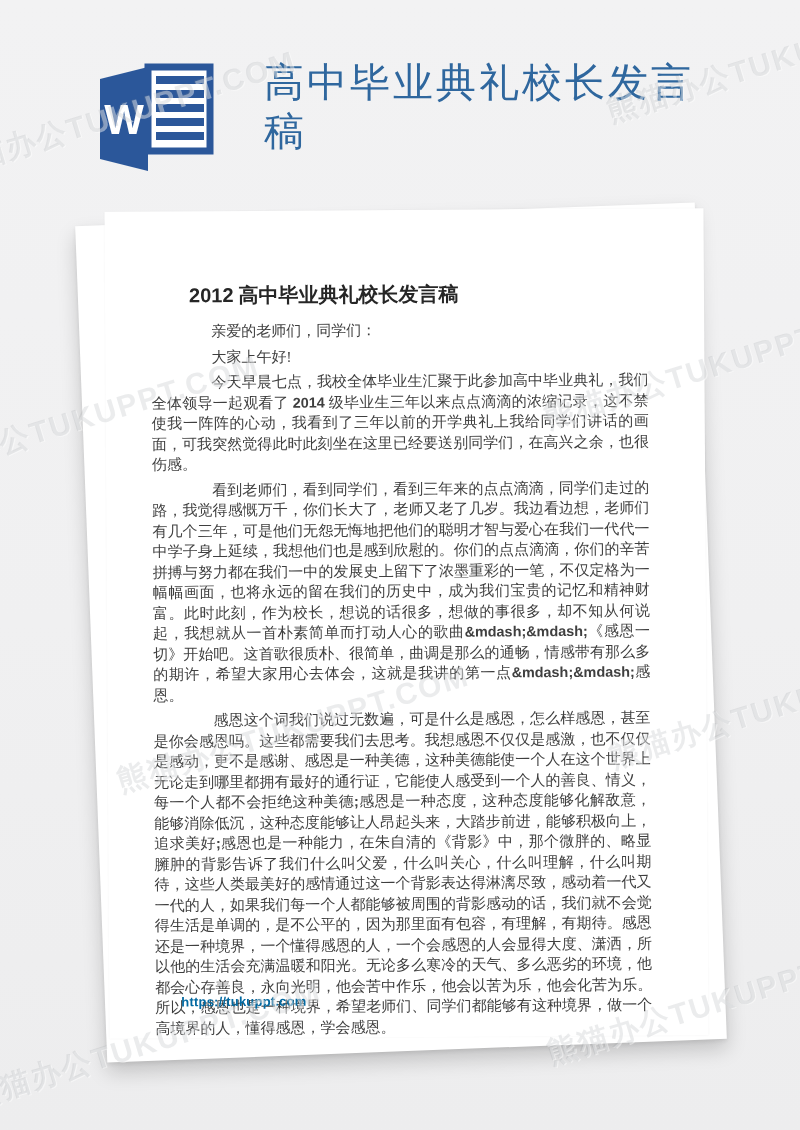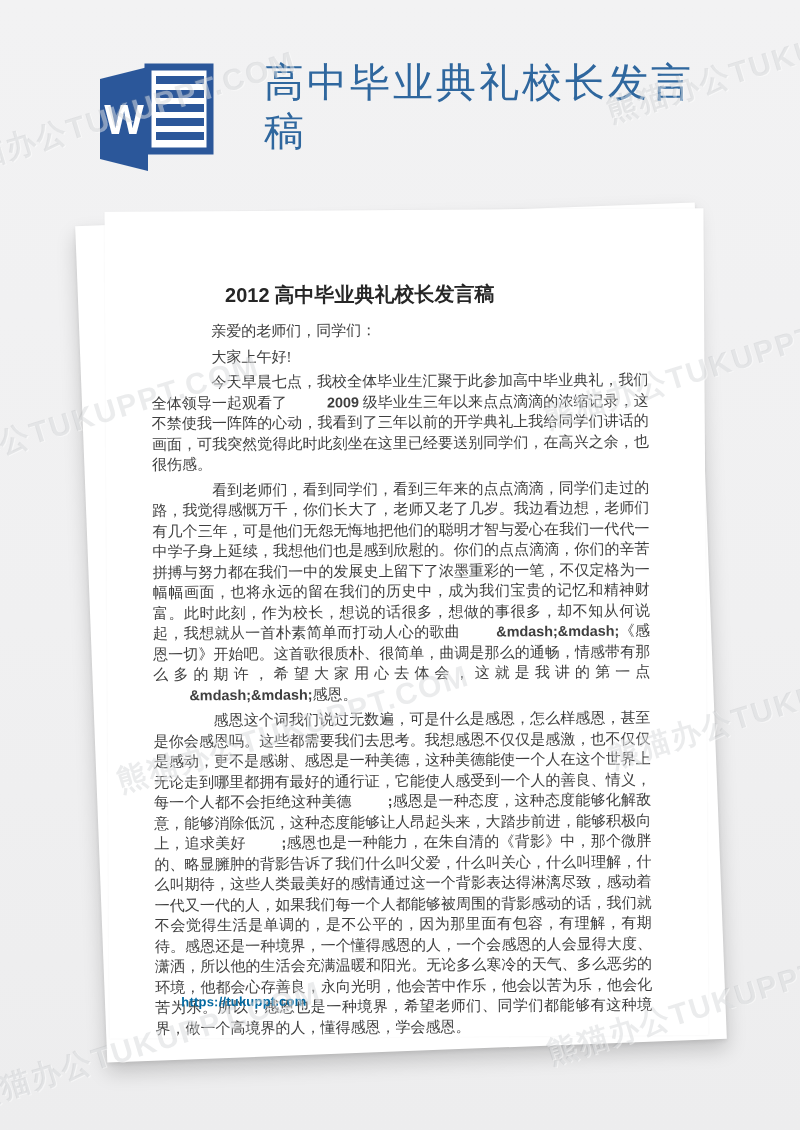--- a/index.html
+++ b/index.html
@@ -36,21 +36,21 @@
     font-family:"Liberation Serif","DejaVu Serif",serif;
     color:#3f3f3f;font-size:15px;line-height:20.5px;
   }
   .doc-title{
     margin:0 0 14px 38px;
     font-size:20px;line-height:24px;font-weight:bold;color:#262626;
   }
   .doc-body p{
     margin:5px 0;text-indent:60px;text-align:justify;
   }
-  .lat{font-family:"Liberation Sans","DejaVu Sans",sans-serif;font-weight:700;font-size:0.96em;margin-left:36px;}
+  .lat{font-family:"Liberation Sans","DejaVu Sans",sans-serif;font-weight:700;font-size:0.96em;}
   .doc-title .lat{font-size:1em;}
   .doc-footer{
     position:absolute;left:72px;bottom:26px;
     font-family:"Liberation Sans","DejaVu Sans",sans-serif;
     font-size:13px;font-weight:700;color:#0369a1;letter-spacing:0.2px;
   }
   
   .watermarks{position:absolute;left:0;top:0;width:800px;height:1130px;pointer-events:none;z-index:50;}
   .wm{
     position:absolute;white-space:nowrap;
@@ -85,21 +85,21 @@
 </div>
 
 <div class="doc-stack">
   <div class="page back"></div>
   <div class="page front">
     <div class="doc-inner">
       <h2 class="doc-title"><span class="lat">2012</span> 高中毕业典礼校长发言稿</h2>
       <div class="doc-body">
           <p>亲爱的老师们，同学们：</p>
           <p>大家上午好!</p>
-          <p>今天早晨七点，我校全体毕业生汇聚于此参加高中毕业典礼，我们全体领导一起观看了 <span class="lat">2009</span> 级毕业生三年以来点点滴滴的浓缩记录，这不禁使我一阵阵的心动，我看到了三年以前的开学典礼上我给同学们讲话的画面，可我突然觉得此时此刻坐在这里已经要送别同学们，在高兴之余，也很伤感。</p>
+          <p>今天早晨七点，我校全体毕业生汇聚于此参加高中毕业典礼，我们全体领导一起观看了 <span class="lat">2014</span> 级毕业生三年以来点点滴滴的浓缩记录，这不禁使我一阵阵的心动，我看到了三年以前的开学典礼上我给同学们讲话的画面，可我突然觉得此时此刻坐在这里已经要送别同学们，在高兴之余，也很伤感。</p>
           <p>看到老师们，看到同学们，看到三年来的点点滴滴，同学们走过的路，我觉得感慨万千，你们长大了，老师又老了几岁。我边看边想，老师们有几个三年，可是他们无怨无悔地把他们的聪明才智与爱心在我们一代代一中学子身上延续，我想他们也是感到欣慰的。你们的点点滴滴，你们的辛苦拼搏与努力都在我们一中的发展史上留下了浓墨重彩的一笔，不仅定格为一幅幅画面，也将永远的留在我们的历史中，成为我们宝贵的记忆和精神财富。此时此刻，作为校长，想说的话很多，想做的事很多，却不知从何说起，我想就从一首朴素简单而打动人心的歌曲<span class="lat">&amp;mdash;&amp;mdash;</span>《感恩一切》开始吧。这首歌很质朴、很简单，曲调是那么的通畅，情感带有那么多的期许，希望大家用心去体会，这就是我讲的第一点<span class="lat">&amp;mdash;&amp;mdash;</span>感恩。</p>
           <p>感恩这个词我们说过无数遍，可是什么是感恩，怎么样感恩，甚至是你会感恩吗。这些都需要我们去思考。我想感恩不仅仅是感激，也不仅仅是感动，更不是感谢、感恩是一种美德，这种美德能使一个人在这个世界上无论走到哪里都拥有最好的通行证，它能使人感受到一个人的善良、情义，每一个人都不会拒绝这种美德<span class="lat">;</span>感恩是一种态度，这种态度能够化解敌意，能够消除低沉，这种态度能够让人昂起头来，大踏步前进，能够积极向上，追求美好<span class="lat">;</span>感恩也是一种能力，在朱自清的《背影》中，那个微胖的、略显臃肿的背影告诉了我们什么叫父爱，什么叫关心，什么叫理解，什么叫期待，这些人类最美好的感情通过这一个背影表达得淋漓尽致，感动着一代又一代的人，如果我们每一个人都能够被周围的背影感动的话，我们就不会觉得生活是单调的，是不公平的，因为那里面有包容，有理解，有期待。感恩还是一种境界，一个懂得感恩的人，一个会感恩的人会显得大度、潇洒，所以他的生活会充满温暖和阳光。无论多么寒冷的天气、多么恶劣的环境，他都会心存善良，永向光明，他会苦中作乐，他会以苦为乐，他会化苦为乐。所以，感恩也是一种境界，希望老师们、同学们都能够有这种境界，做一个高境界的人，懂得感恩，学会感恩。</p>
         </div>
       <div class="doc-footer">https://tukuppt.com</div>
     </div>
   </div>
 </div>
 
 <div class="watermarks">
     <div class="wm" style="left: -55px; top: 148px;">熊猫办公TUKUPPT.COM</div>

